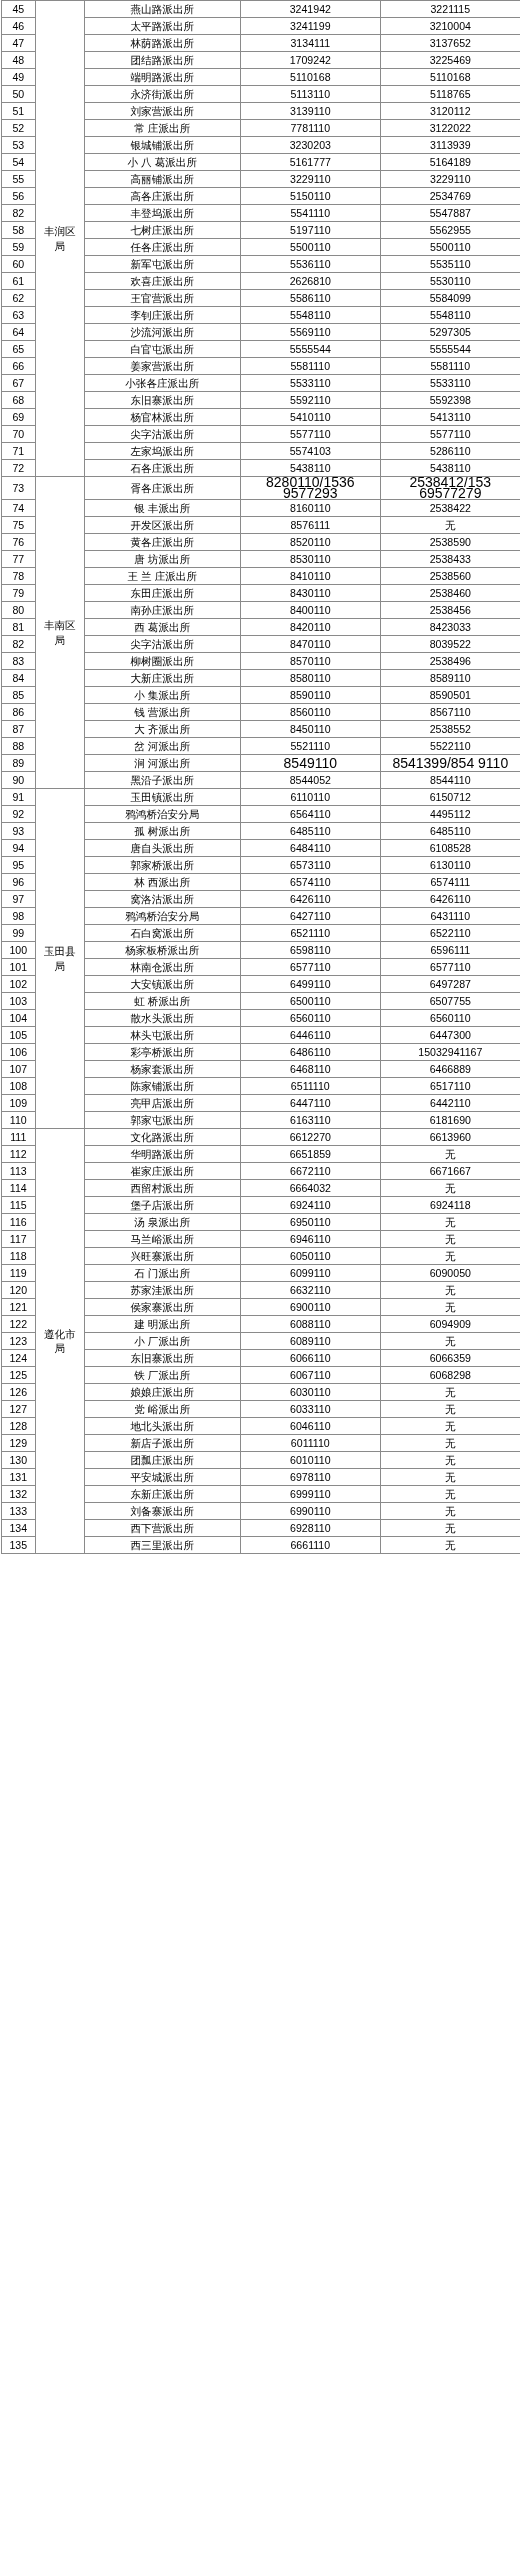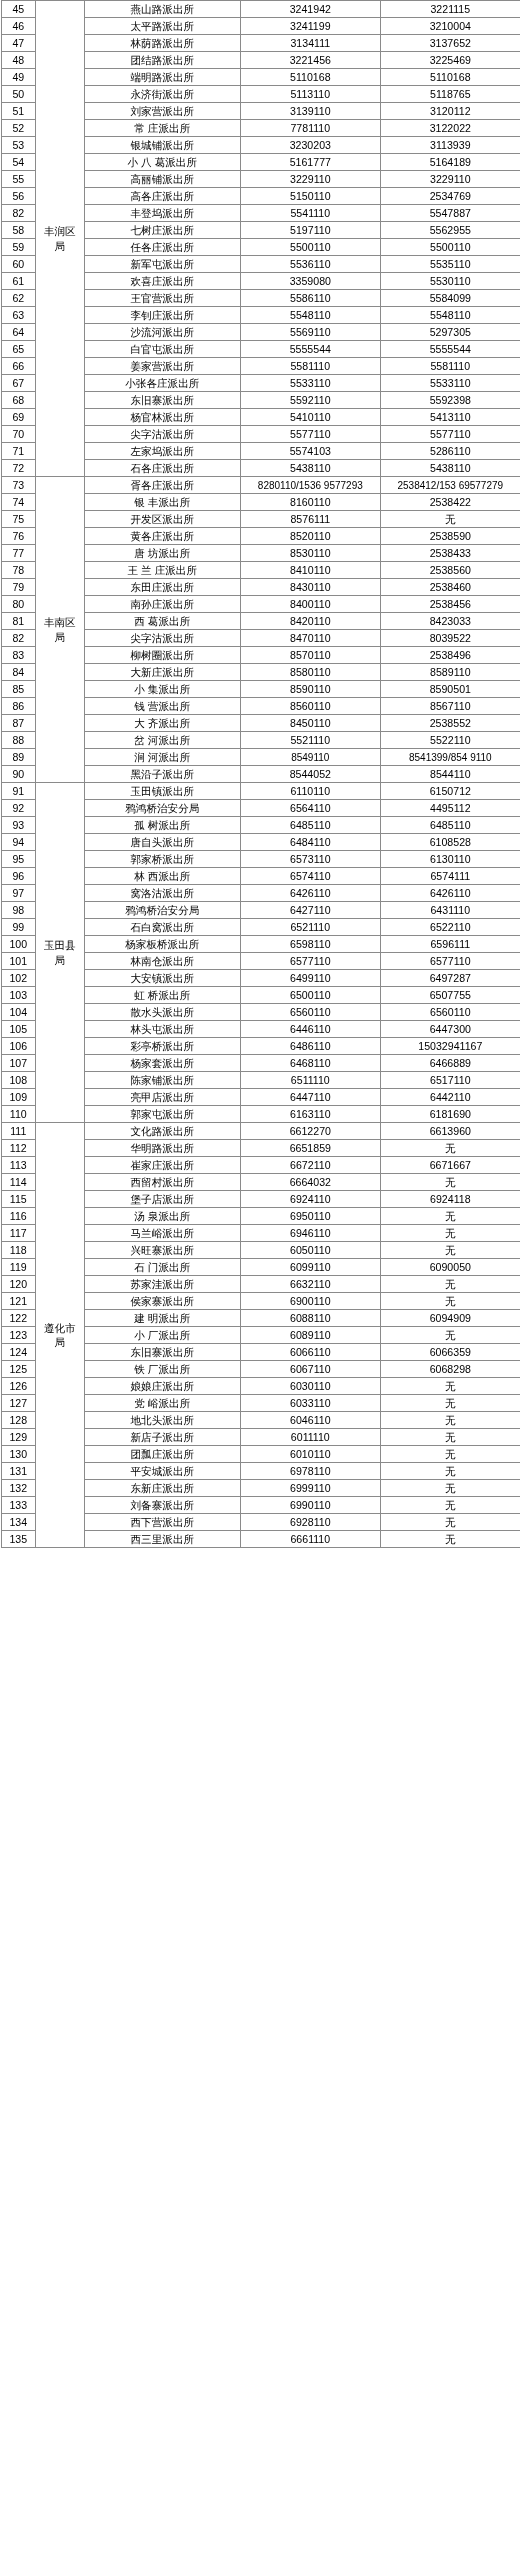--- a/index.html
+++ b/index.html
@@ -44,21 +44,21 @@
   }
   td.tel{font-size:10.6px;}
   td.region{
     font-size:10.6px;
     line-height:14.4px;
     white-space:normal;
     word-break:break-all;
     padding:0 7px;
     margin-top:36px;
   }
-  td.wrap{white-space:normal;line-height:11px;font-size:10px;}
+  td.wrap{white-space:normal;line-height:11px;font-size:14px;}
 </style>
 </head>
 <body>
 
 <div id="sheet">
   <table>
     <colgroup>
       <col class="c-num">
       <col class="c-region">
       <col class="c-name">
@@ -81,21 +81,21 @@
         </tr>
         <tr>
           <td class="num">47</td>
           <td class="name">林荫路派出所</td>
           <td class="tel">3134111</td>
           <td class="tel">3137652</td>
         </tr>
         <tr>
           <td class="num">48</td>
           <td class="name">团结路派出所</td>
-          <td class="tel">3221456</td>
+          <td class="tel">1709242</td>
           <td class="tel">3225469</td>
         </tr>
         <tr>
           <td class="num">49</td>
           <td class="name">端明路派出所</td>
           <td class="tel">5110168</td>
           <td class="tel">5110168</td>
         </tr>
         <tr>
           <td class="num">50</td>
@@ -159,21 +159,21 @@
         </tr>
         <tr>
           <td class="num">60</td>
           <td class="name">新军屯派出所</td>
           <td class="tel">5536110</td>
           <td class="tel">5535110</td>
         </tr>
         <tr>
           <td class="num">61</td>
           <td class="name">欢喜庄派出所</td>
-          <td class="tel">3359080</td>
+          <td class="tel">2626810</td>
           <td class="tel">5530110</td>
         </tr>
         <tr>
           <td class="num">62</td>
           <td class="name">王官营派出所</td>
           <td class="tel">5586110</td>
           <td class="tel">5584099</td>
         </tr>
         <tr>
           <td class="num">63</td>

